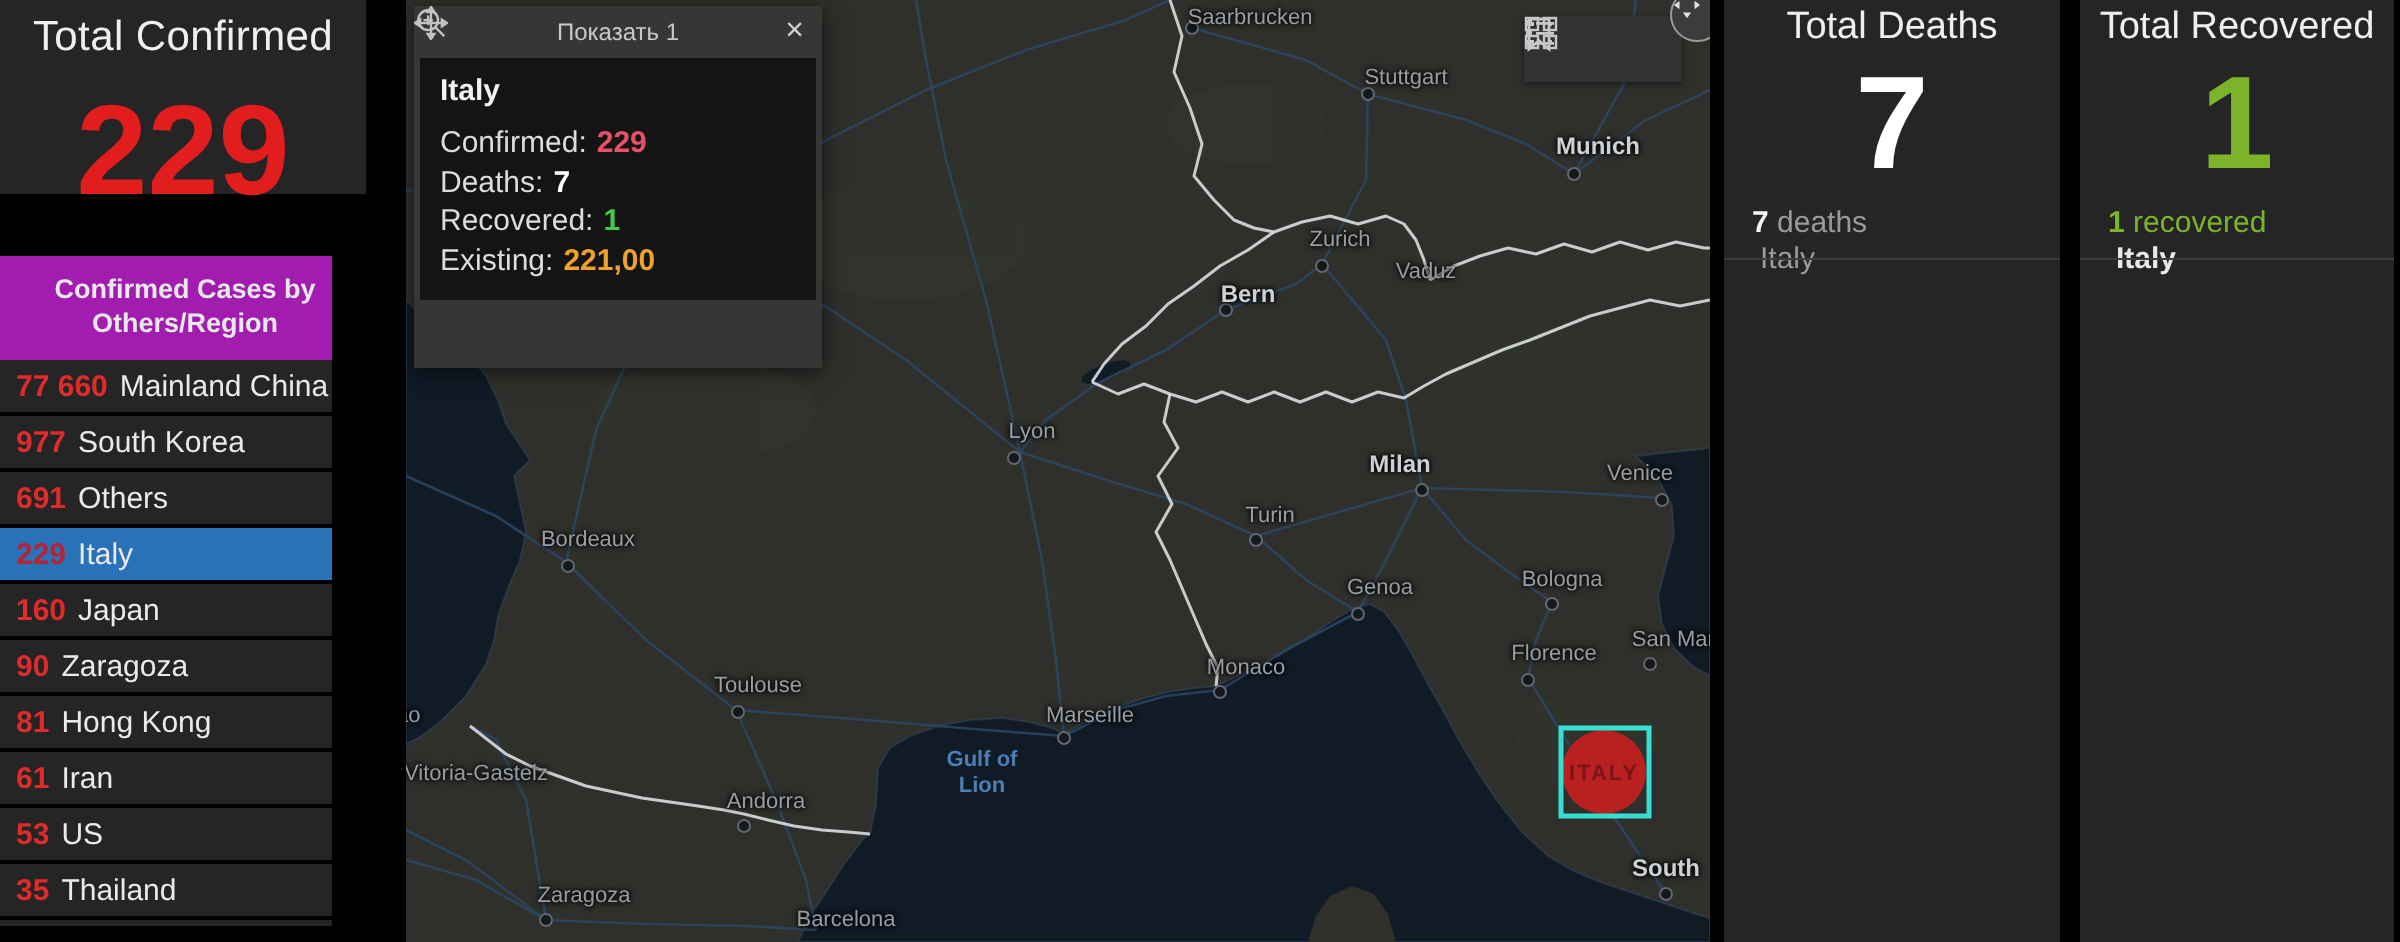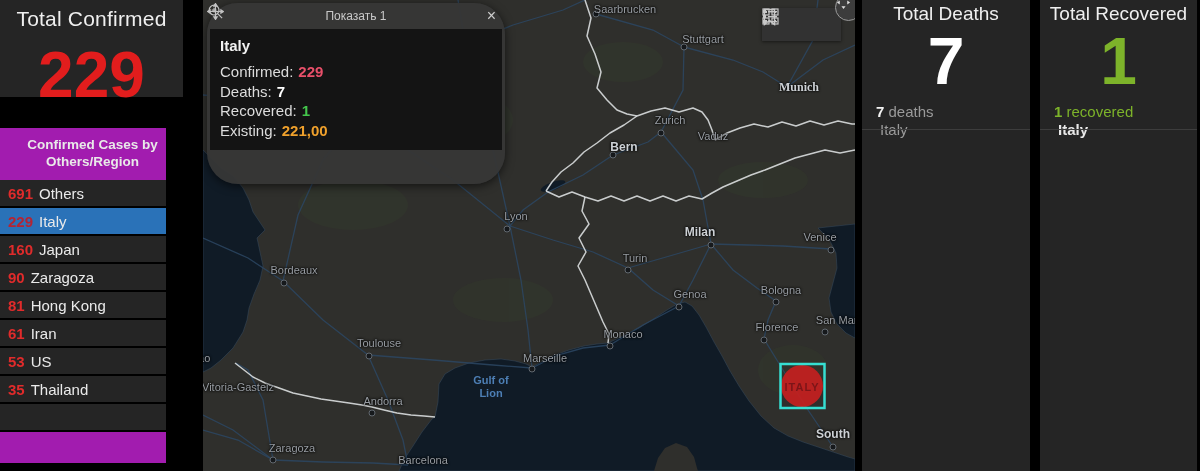--- a/index.html
+++ b/index.html
@@ -46,22 +46,22 @@
     font-size:11px;font-weight:bold;color:#4d7fb5;text-align:center;line-height:13px;}
   #marker-label{position:absolute;left:599px;top:387px;transform:translate(-50%,-50%);
     font-size:11px;font-weight:bold;letter-spacing:1px;color:#7c1518;}
   
   #map-toolbar{position:absolute;left:559px;top:8px;width:79px;height:33px;background:#323232;
     display:flex;align-items:center;justify-content:space-around;box-shadow:0 1px 3px rgba(0,0,0,.5);}
   .tool-btn{width:22px;height:22px;display:flex;align-items:center;justify-content:center;cursor:pointer;}
   #expand-btn{position:absolute;left:632px;top:-6px;width:25px;height:25px;border-radius:50%;
     background:#3c3c3c;border:1.5px solid #9a9a9a;display:flex;align-items:center;justify-content:center;cursor:pointer;}
   
-  #popup{position:absolute;left:4px;top:3px;width:298px;background:rgba(54,54,54,.96);
-    box-shadow:0 2px 10px rgba(0,0,0,.6);border-radius:31px;}
+  #popup{position:absolute;left:4px;top:3px;width:204px;background:rgba(54,54,54,.96);
+    box-shadow:0 2px 10px rgba(0,0,0,.6);}
   #popup-titlebar{height:26px;position:relative;display:flex;align-items:center;justify-content:center;}
   #popup-title{font-size:12px;color:#c9c9c9;}
   #popup-close{position:absolute;right:9px;top:3px;font-size:16px;color:#cfcfcf;cursor:pointer;line-height:20px;}
   #popup-body{margin:0 3px;background:rgba(16,16,16,.88);padding:6px 10px 10px 10px;}
   #popup-region{font-size:15px;font-weight:bold;color:#f2f2f2;margin:2px 0 8px 0;}
   .pfield{font-size:15px;line-height:19.5px;color:#dcdcdc;}
   .pfield .pv{font-weight:bold;margin-left:5px;}
   #popup-footer{height:34px;display:flex;align-items:center;padding-left:12px;gap:18px;}
   .pf-icon{width:20px;height:20px;display:flex;align-items:center;justify-content:center;cursor:pointer;}
 </style>
@@ -72,20 +72,28 @@
   <div class="title">Total Confirmed</div>
   <div class="big">229</div>
 </div>
 
 <div id="panel-list" class="abs">
   <div class="hdr">
     <div>Confirmed Cases by</div>
     <div>Others/Region</div>
   </div>
   <div id="country-list">
+      <div class="crow">
+        <span class="cnt">77 660</span>
+        <span class="cname">Mainland China</span>
+      </div>
+      <div class="crow">
+        <span class="cnt">977</span>
+        <span class="cname">South Korea</span>
+      </div>
       <div class="crow">
         <span class="cnt">691</span>
         <span class="cname">Others</span>
       </div>
       <div class="crow sel">
         <span class="cnt">229</span>
         <span class="cname">Italy</span>
       </div>
       <div class="crow">
         <span class="cnt">160</span>
@@ -185,21 +193,21 @@
     <circle id="marker-circle" cx="599" cy="386" r="21" fill="#c51f1f" opacity="0.92"></circle>
     <rect x="577.5" y="364" width="44" height="44" fill="none" stroke="#36dfd2" stroke-width="2.5"></rect>
   </svg>
 
   <div id="map-labels">
       <div class="map-dot" style="left: 393px; top: 14px;"></div>
       <div class="map-label" style="left: 422px; top: 9px;">Saarbrucken</div>
       <div class="map-dot" style="left: 481px; top: 47px;"></div>
       <div class="map-label" style="left: 500px; top: 39px;">Stuttgart</div>
       <div class="map-dot" style="left: 584px; top: 87px;"></div>
-      <div class="map-label bold" style="left: 596px; top: 87px; font-family: Liberation Serif, serif;">Munich</div>
+      <div class="map-label bold" style="left: 596px; top: 73px;">Munich</div>
       <div class="map-dot" style="left: 458px; top: 133px;"></div>
       <div class="map-label" style="left: 467px; top: 120px;">Zurich</div>
       <div class="map-label" style="left: 510px; top: 136px;">Vaduz</div>
       <div class="map-dot" style="left: 410px; top: 155px;"></div>
       <div class="map-label bold" style="left: 421px; top: 147px;">Bern</div>
       <div class="map-dot" style="left: 304px; top: 229px;"></div>
       <div class="map-label" style="left: 313px; top: 216px;">Lyon</div>
       <div class="map-dot" style="left: 508px; top: 245px;"></div>
       <div class="map-label bold" style="left: 497px; top: 232px;">Milan</div>
       <div class="map-dot" style="left: 425px; top: 270px;"></div>

